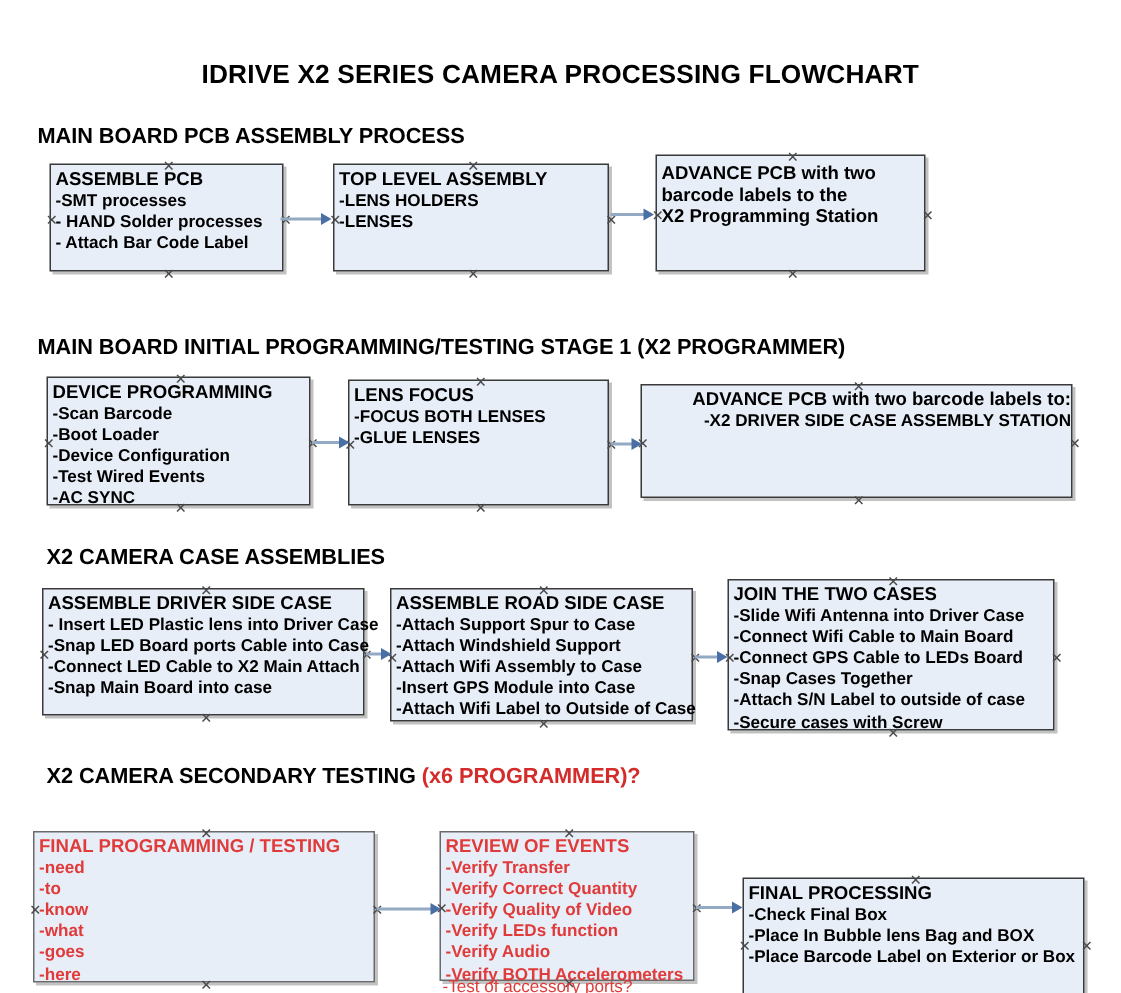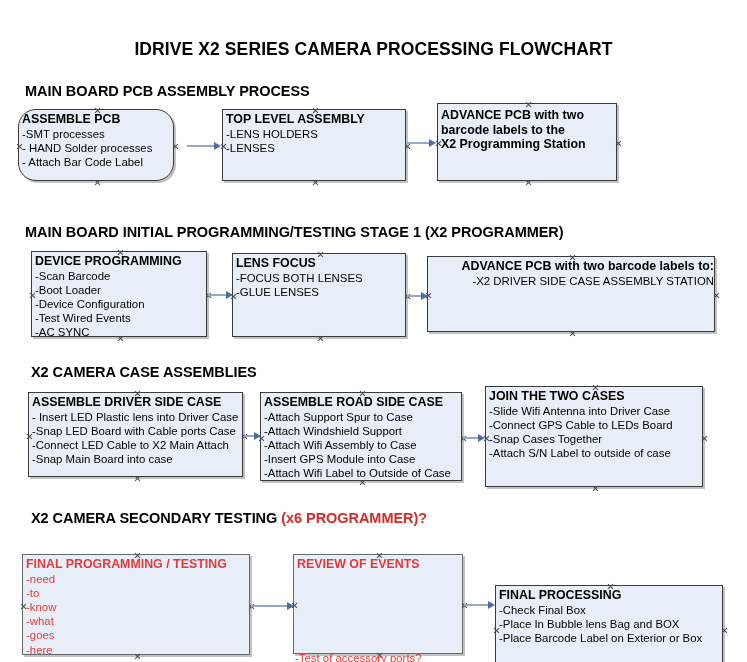--- a/index.html
+++ b/index.html
@@ -54,20 +54,21 @@
     font-size: 12.4px;
     font-weight: bold;
     line-height: 14.5px;
     white-space: nowrap;
     display: block;
   }
   .node ul {
     margin: 0;
     padding: 0;
     list-style: none;
+    font-weight: bold;
   }
   .node li {
     font-size: 11.4px;
     line-height: 14.2px;
     white-space: nowrap;
   }
   .node.red .nt, .node.red li { color: #e03b3b; }
   .node.red { border-color: #6a6a6a; }
 
   
@@ -112,21 +113,21 @@
 </style>
 </head>
 <body>
 
 <div id="canvas">
 
   <div class="title">IDRIVE X2  SERIES CAMERA PROCESSING FLOWCHART</div>
 
   <div class="section-head" style="left:25px; top:60px;">MAIN BOARD PCB ASSEMBLY PROCESS</div>
 
-  <div class="node" style="left:18px; top:86px; width:156px; height:72px;border-radius:18px;">
+  <div class="node" style="left:33px; top:86px; width:156px; height:72px;">
     <span class="nt">ASSEMBLE PCB</span>
     <ul>
       <li>-SMT processes</li>
       <li>- HAND Solder processes</li>
       <li>- Attach Bar Code Label</li>
     </ul>
     <span class="handle" style="left:78px; top:0px;"></span>
     <span class="handle" style="left:78px; top:72px;"></span>
     <span class="handle" style="left:0px; top:36px;"></span>
     <span class="handle" style="left:156px; top:36px;"></span>
@@ -211,21 +212,21 @@
     <span class="ln" style="width:15px;"></span>
     <span class="ar" style="left:14px;"></span>
   </div>
 
   <div class="section-head" style="left:31px; top:341px;">X2 CAMERA CASE ASSEMBLIES</div>
 
   <div class="node" style="left:28px; top:369px; width:215px; height:85px;">
     <span class="nt">ASSEMBLE DRIVER SIDE CASE</span>
     <ul>
       <li>- Insert LED Plastic lens into Driver Case</li>
-      <li>-Snap LED Board with Cable ports Case</li>
+      <li>-Snap LED Board ports Cable into Case</li>
       <li>-Connect LED Cable to X2 Main Attach</li>
       <li>-Snap Main Board into case</li>
     </ul>
     <span class="handle" style="left:108px; top:0px;"></span>
     <span class="handle" style="left:108px; top:85px;"></span>
     <span class="handle" style="left:0px; top:43px;"></span>
     <span class="handle" style="left:215px; top:43px;"></span>
   </div>
 
   <div class="node" style="left:260px; top:369px; width:202px; height:89px;">
@@ -240,23 +241,25 @@
     <span class="handle" style="left:101px; top:0px;"></span>
     <span class="handle" style="left:101px; top:89px;"></span>
     <span class="handle" style="left:0px; top:45px;"></span>
     <span class="handle" style="left:202px; top:45px;"></span>
   </div>
 
   <div class="node" style="left:485px; top:363px; width:218px; height:101px;">
     <span class="nt">JOIN THE TWO CASES</span>
     <ul>
       <li>-Slide Wifi Antenna into Driver Case</li>
+      <li>-Connect Wifi Cable to Main Board</li>
       <li>-Connect GPS Cable to LEDs Board</li>
       <li>-Snap Cases Together</li>
       <li>-Attach S/N Label to outside of case</li>
+      <li>-Secure cases with Screw</li>
     </ul>
     <span class="handle" style="left:109px; top:0px;"></span>
     <span class="handle" style="left:109px; top:101px;"></span>
     <span class="handle" style="left:0px; top:51px;"></span>
     <span class="handle" style="left:218px; top:51px;"></span>
   </div>
 
   <div class="conn" style="left:244px; top:412px; width:18px;">
     <span class="ln" style="width:11px;"></span>
     <span class="ar" style="left:10px;"></span>
@@ -281,20 +284,28 @@
       <li>-here</li>
     </ul>
     <span class="handle" style="left:114px; top:0px;"></span>
     <span class="handle" style="left:114px; top:101px;"></span>
     <span class="handle" style="left:0px; top:51px;"></span>
     <span class="handle" style="left:228px; top:51px;"></span>
   </div>
 
   <div class="node red" style="left:293px; top:531px; width:170px; height:100px;">
     <span class="nt">REVIEW OF EVENTS</span>
+    <ul>
+      <li>-Verify Transfer</li>
+      <li>-Verify Correct Quantity</li>
+      <li>-Verify Quality of Video</li>
+      <li>-Verify LEDs function</li>
+      <li>-Verify Audio</li>
+      <li>-Verify BOTH Accelerometers</li>
+    </ul>
     <span class="handle" style="left:85px; top:0px;"></span>
     <span class="handle" style="left:85px; top:100px;"></span>
     <span class="handle" style="left:0px; top:50px;"></span>
     <span class="handle" style="left:170px; top:50px;"></span>
   </div>
   <div class="overflow-line" style="left:295px; top:628px;">-Test of accessory ports?</div>
 
   <div class="node" style="left:495px; top:562px; width:228px; height:88px;">
     <span class="nt">FINAL PROCESSING</span>
     <ul>

